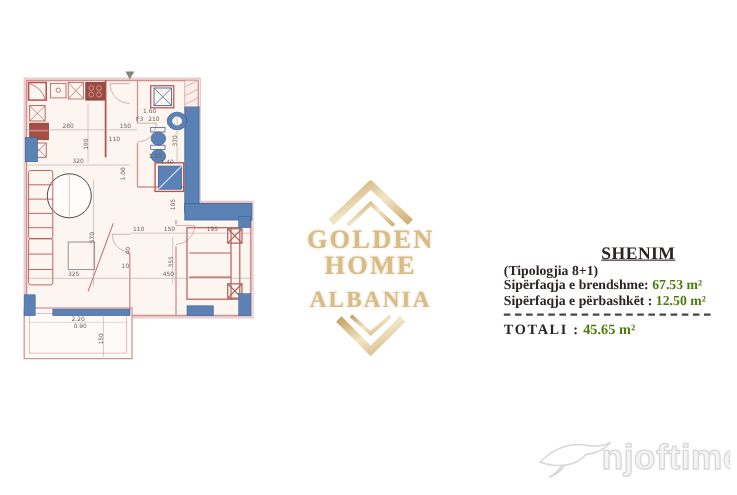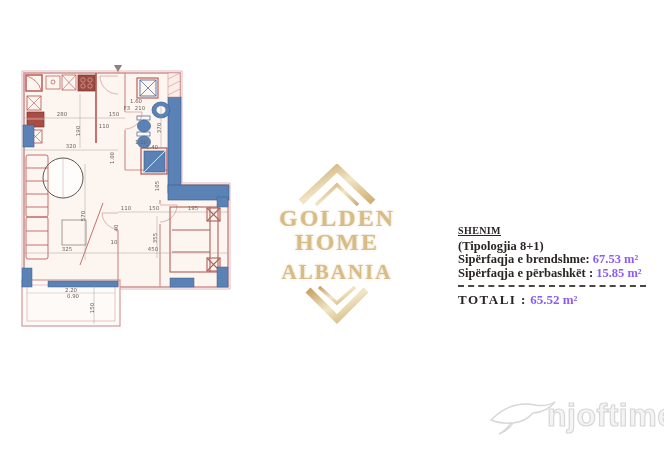--- a/index.html
+++ b/index.html
@@ -14,23 +14,23 @@
   .logo .lg-txt{font-weight:bold;color:#d9bc83;
      text-shadow:0 1px 0 rgba(255,255,255,.85), 0 0 2px rgba(166,130,63,.6);
      letter-spacing:2px;line-height:1.0;}
   .logo .l1{font-size:24px;}
   .logo .l2{font-size:21px;margin-top:8px;}
   .logo svg{display:block;margin:0 auto;}
 
   
   .note{position:absolute;left:458px;top:224px;width:200px;color:#2a2423;
         font-weight:bold;font-size:12.5px;line-height:13.5px;}
-  .note-heading{width:156px;text-align:left;text-decoration:underline;
-        font-size:10px;letter-spacing:.4px;margin-bottom:2px;}
-  .note .maroon{color:#8b5cf6;text-align:right;}
+  .note-heading{width:156px;text-align:right;text-decoration:underline;
+        font-size:16px;letter-spacing:.4px;margin-bottom:2px;}
+  .note .maroon{color:#4d7c0f;text-align:right;}
   .dashes{width:188px;border-top:2px dashed #4b4543;margin:5px 0 6px 0;}
   .total-line{font-size:13px;}
   .total-label{letter-spacing:1.5px;text-align:right;}
 
   
   .watermark{position:absolute;left:489px;top:392px;display:flex;align-items:center;}
   .wm-text{font-family:"Liberation Sans",sans-serif;font-weight:bold;font-size:32px;
            color:#f4f4f4;-webkit-text-stroke:1.2px #d7d7d7;letter-spacing:0.5px;
            margin-left:-14px;}
 </style>
@@ -233,26 +233,26 @@
 
   <div class="note">
     <div class="note-heading">SHENIM</div>
     <div>(Tipologjia 8+1)</div>
     <div>
       <span>Sipërfaqja e brendshme:</span>
       <span class="maroon">67.53 m²</span>
     </div>
     <div>
       <span>Sipërfaqja e përbashkët :</span>
-      <span class="maroon">15.85 m²</span>
+      <span class="maroon">12.50 m²</span>
     </div>
     <div class="dashes"></div>
     <div class="total-line">
       <span class="total-label">TOTALI :</span>
-      <span class="maroon">65.52 m²</span>
+      <span class="maroon">45.65 m²</span>
     </div>
   </div>
 
   <div class="watermark">
     <svg width="72" height="46" viewBox="0 0 72 46">
       <path d="M2 28 Q22 8 46 13 Q58 15 66 10 Q58 20 44 21 Q36 30 24 31 Q12 32 2 28 Z
                M24 31 Q20 38 10 42 Q20 36 22 30" fill="none" stroke="#d7d7d7" stroke-width="1.4"></path>
     </svg>
     <span class="wm-text">njoftime.al</span>
   </div>

